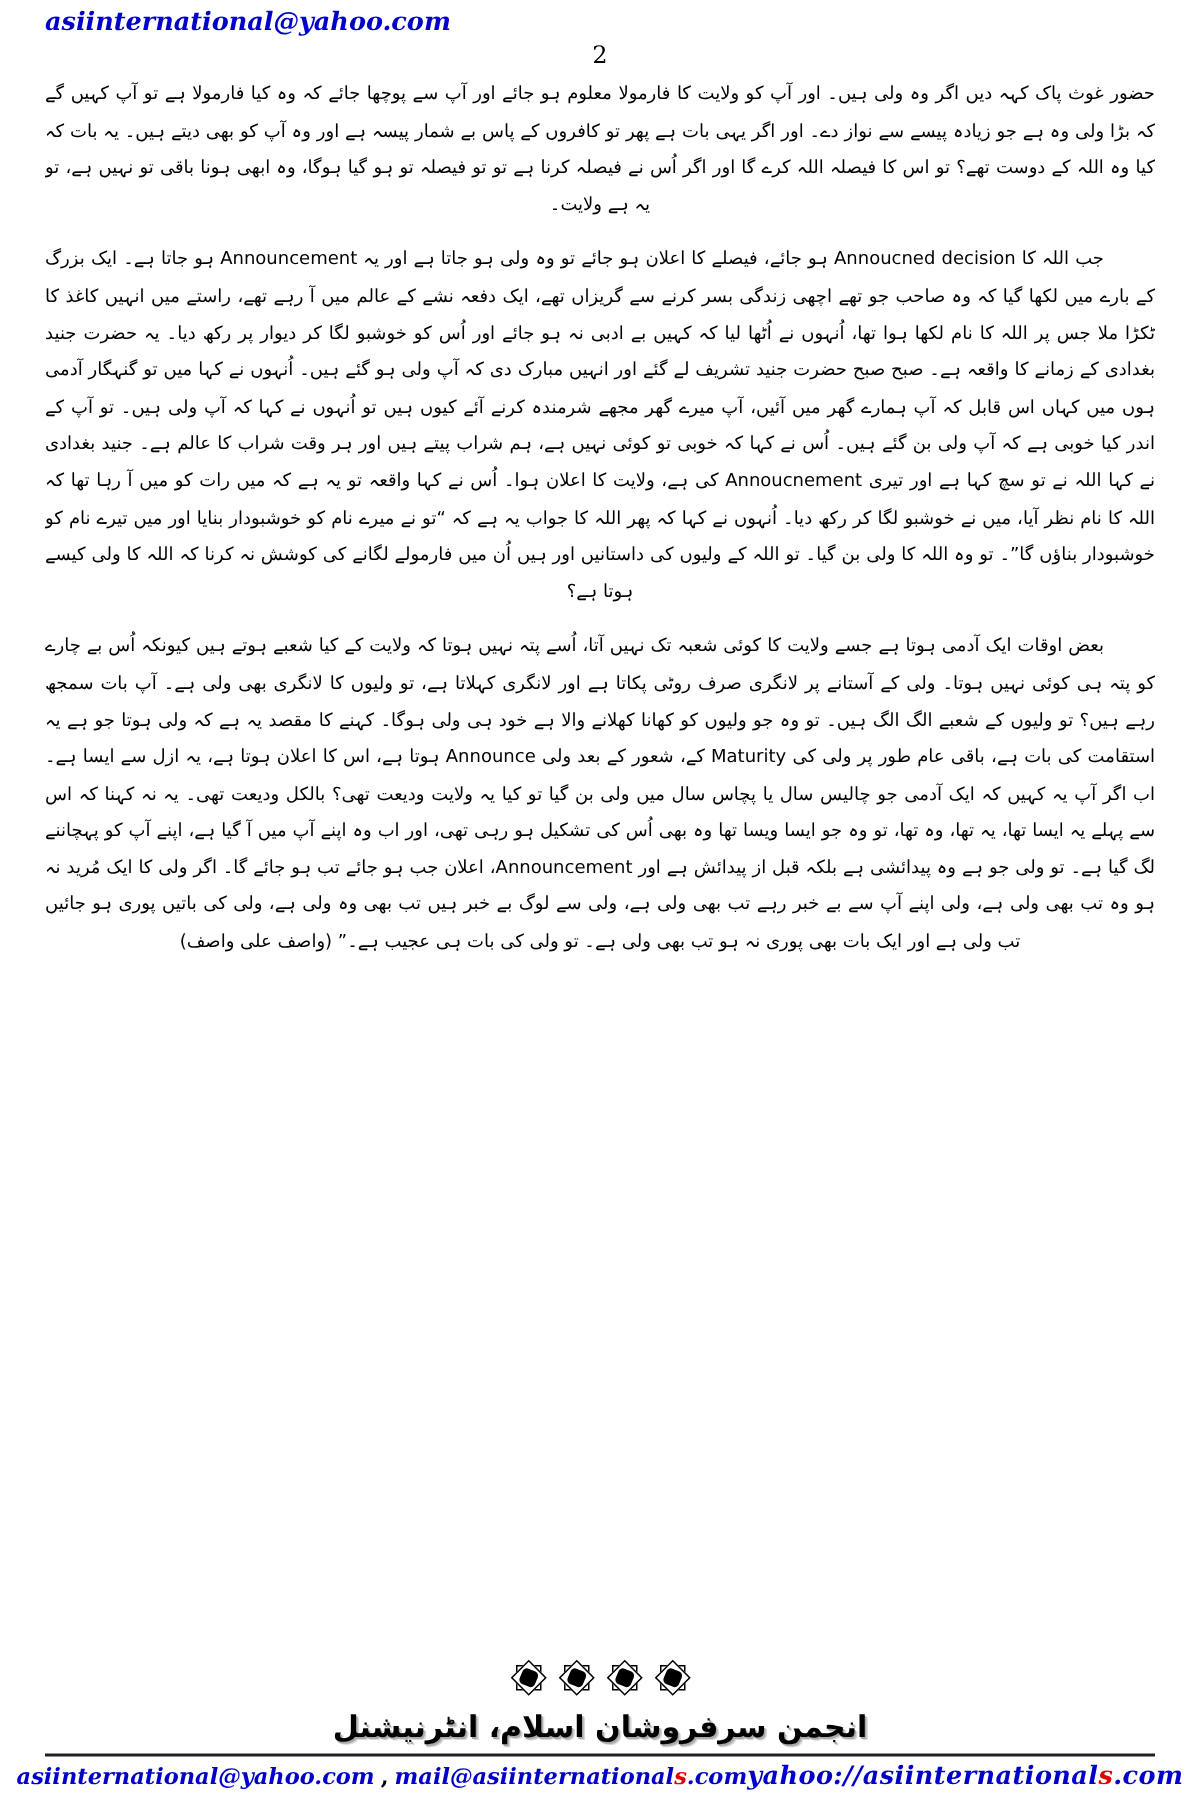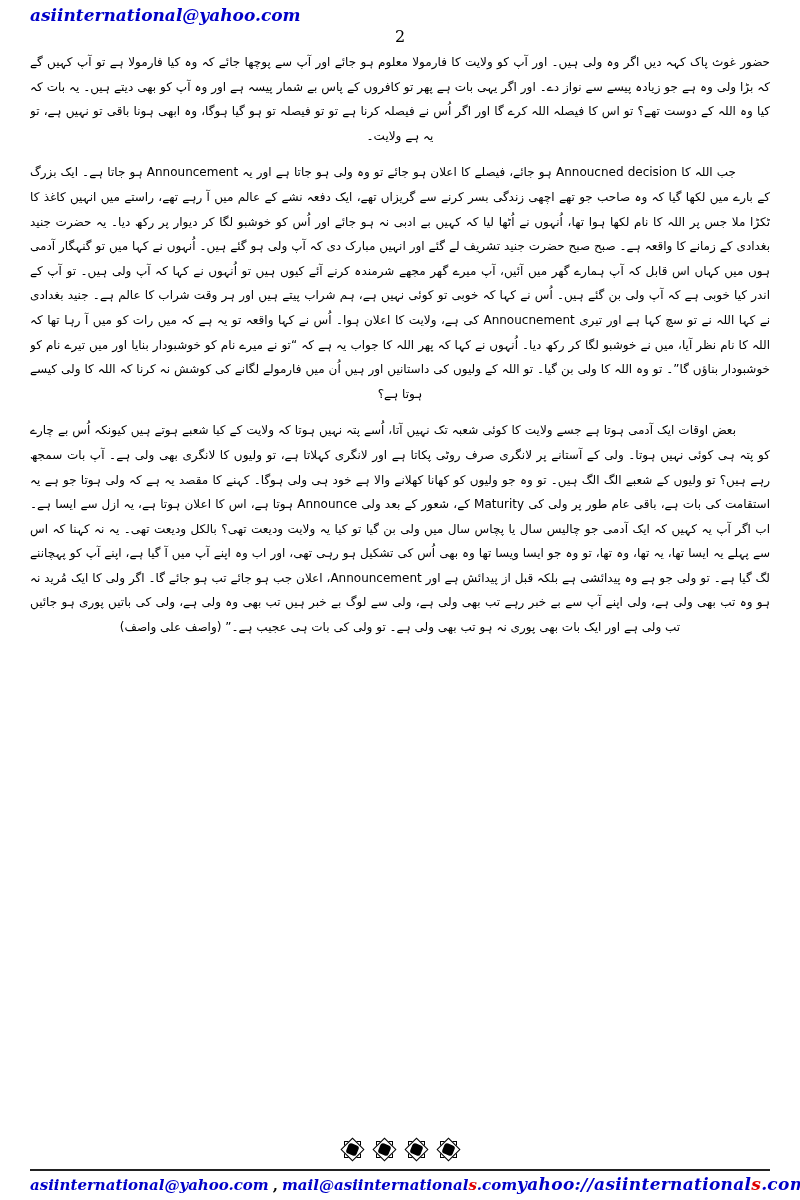--- a/index.html
+++ b/index.html
@@ -40,21 +40,21 @@
     margin:-5.5px 0 0 -5.5px;background:#000;border-radius:3px;
     transform:rotate(22.5deg);z-index:2;
   }
   .org-heading{
     direction:rtl;text-align:center;font-weight:bold;font-size:20px;
     margin-top:7px;color:#000;
     text-shadow:1px 1px 0 #aaaaaa,2px 2px 0 #d8d8d8;
   }
   .rule{margin:6px 30px 0 30px;border:none;border-top:2px solid #222;}
   .footer{
-    display:flex;justify-content:flex-start;align-items:baseline;
+    display:flex;justify-content:center;align-items:baseline;
     padding:3px 30px 0 30px;
     font-family:"DejaVu Serif",serif;font-style:italic;font-weight:bold;
     font-size:15px;
   }
   .footer a{color:#0000c8;text-decoration:none;cursor:pointer;}
   .footer .sep{color:#000;font-style:normal;padding:0 4px;}
   .footer .red{color:#e00000;}
   .footer-right{font-size:17px;letter-spacing:0.3px;}
 </style>
 </head>
@@ -82,20 +82,21 @@
           <span class="star-dot"></span>
         </div>
       <div class="star">
           <span class="star-dot"></span>
         </div>
       <div class="star">
           <span class="star-dot"></span>
         </div>
     </div>
 
+    <div class="org-heading">انجمن سرفروشان اسلام، انٹرنیشنل</div>
 
     <hr class="rule">
 
     <div class="footer">
       <div class="footer-left">
         <a>asiinternational@yahoo.com</a><span class="sep">,</span><a><span>mail@asiinternational</span><span class="red">s</span><span>.com</span></a>
       </div>
       <div class="footer-right">
         <a><span>yahoo://asiinternational</span><span class="red">s</span><span>.com</span></a>
       </div>

